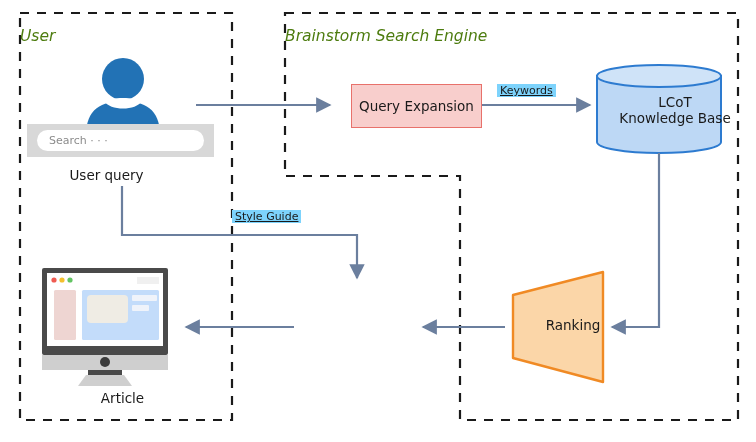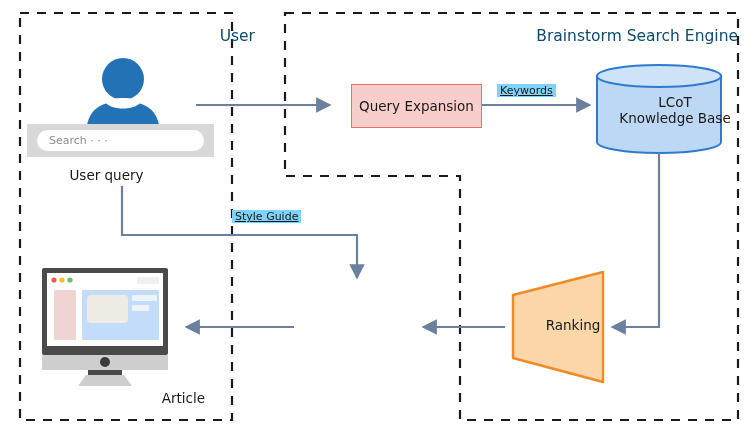--- a/index.html
+++ b/index.html
@@ -35,37 +35,38 @@
     line-height: 1.22;
     white-space: pre-line;
     pointer-events: none;
     margin-left: 15px;
   }
 
   
   .group-title {
     position: absolute;
     font-size: 15.5px;
-    color: #0c4a6e;
-    text-align: right;
+    color: #4d7c0f;
+    text-align: left;
     white-space: nowrap;
+    font-style: italic;
   }
   #user-group-title { left: 20px; top: 27px; width: 235px; }
   #engine-group-title { left: 285px; top: 27px; width: 453px; }
 
   
   .caption {
     position: absolute;
     font-size: 13.5px;
     color: #1a1a1a;
     text-align: center;
     white-space: nowrap;
   }
   #user-query-caption { left: 24px; top: 167px; width: 165px; }
-  #article-caption { left: 40px; top: 390px; width: 165px; text-align: right; }
+  #article-caption { left: 40px; top: 390px; width: 165px; }
 
   
   .edge-label {
     position: absolute;
     font-size: 11px;
     color: #1a1a1a;
     background: #7dd3fc;
     padding: 0 3px;
     white-space: nowrap;
     text-decoration: underline;

